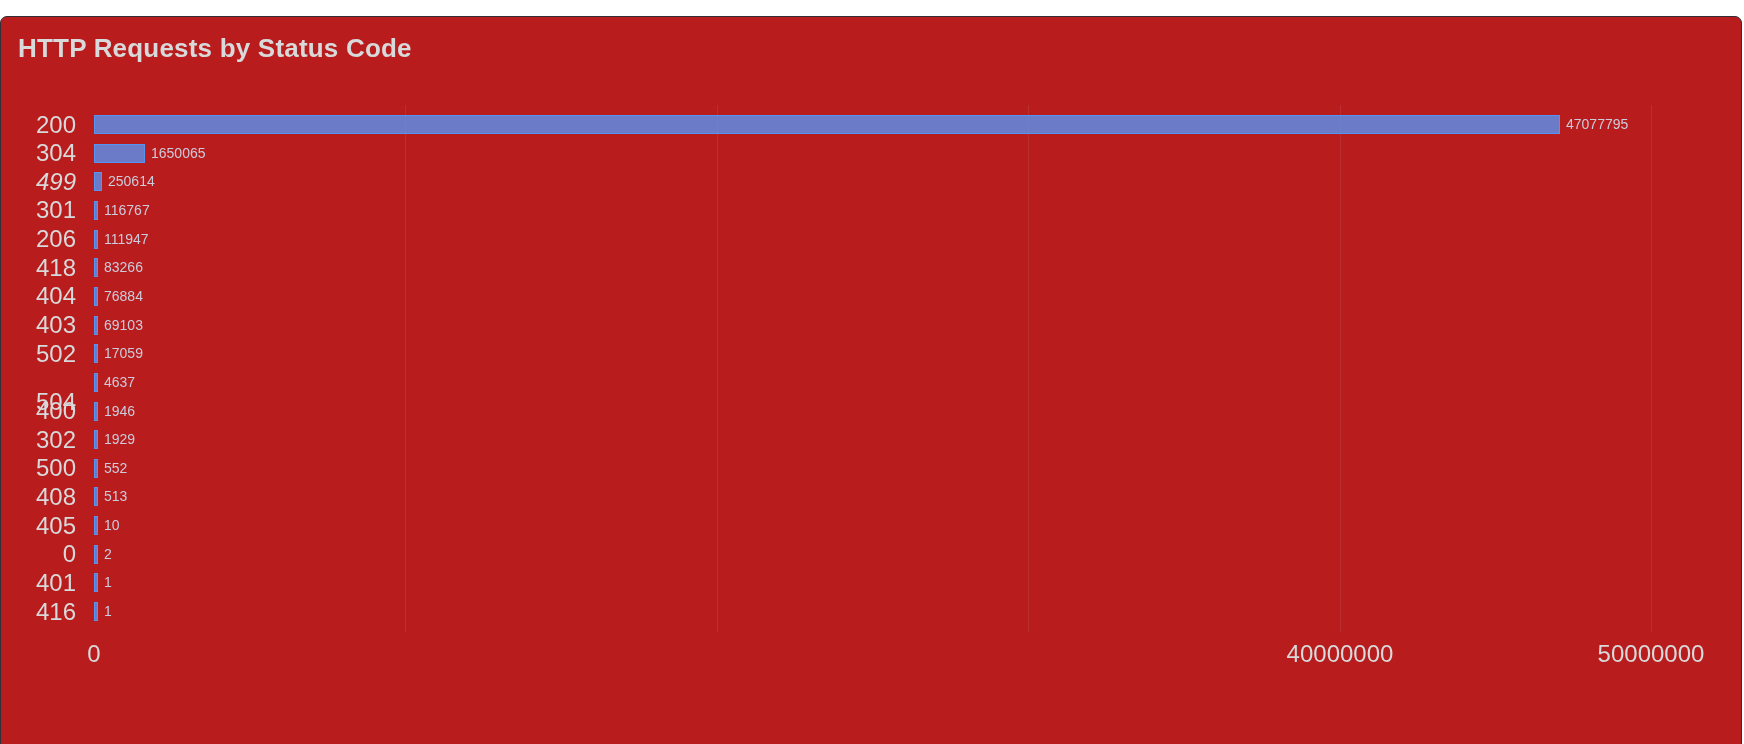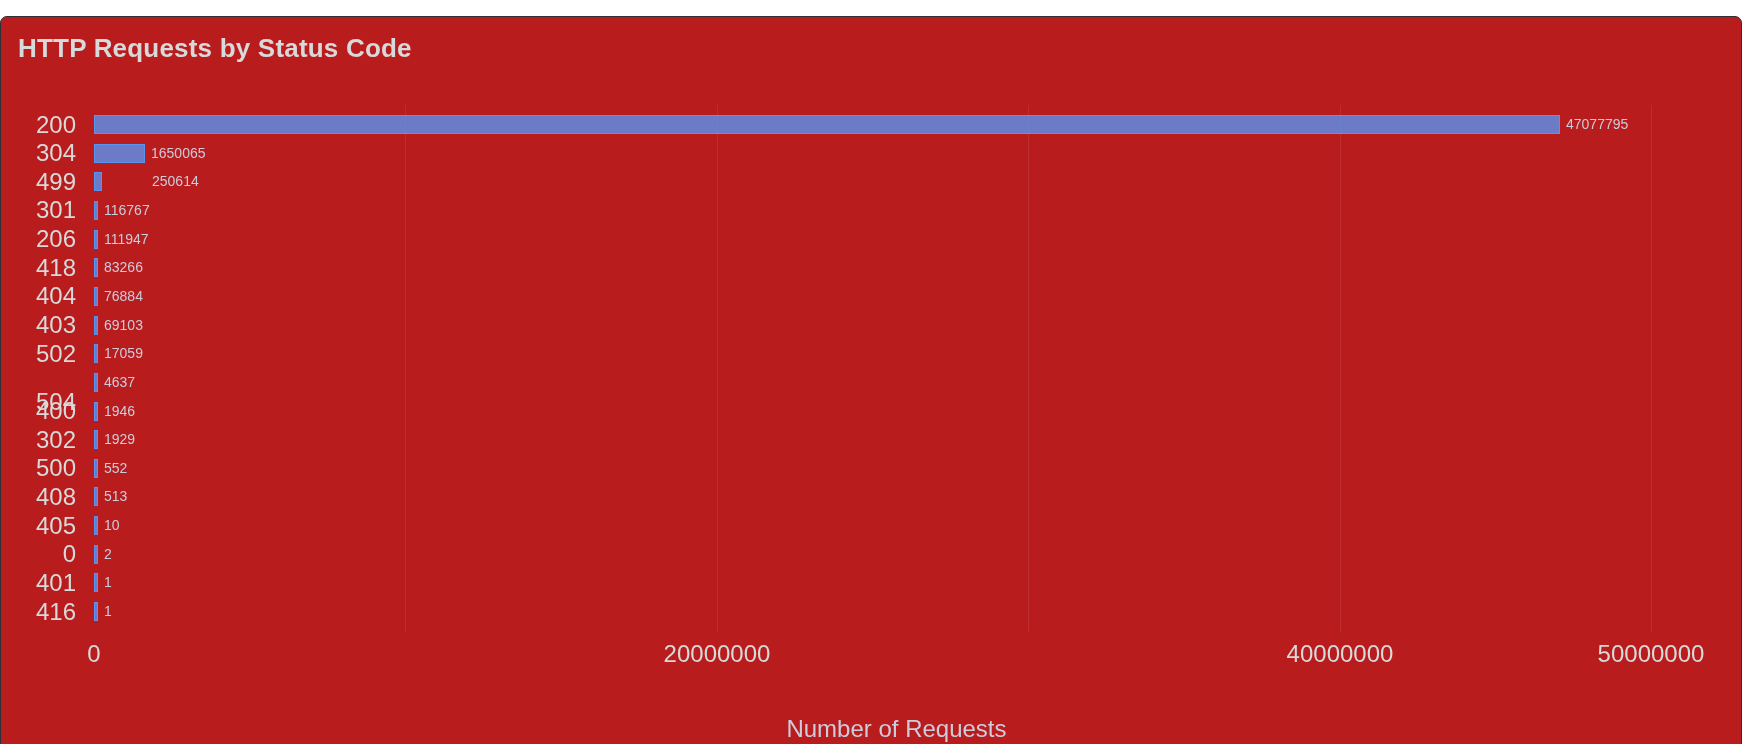--- a/index.html
+++ b/index.html
@@ -88,23 +88,23 @@
       <div class="gridline" style="left: 716px; top: 88px; height: 527px;"></div>
       <div class="gridline" style="left: 1027px; top: 88px; height: 527px;"></div>
       <div class="gridline" style="left: 1339px; top: 88px; height: 527px;"></div>
       <div class="gridline" style="left: 1650px; top: 88px; height: 527px;"></div>
       <div class="cat-label" style="top: 95px;">200</div>
       <div class="bar" style="left: 93px; top: 98px; width: 1466px; height: 19px;"></div>
       <div class="val-label" style="left: 1565px; top: 98px;">47077795</div>
       <div class="cat-label" style="top: 123px;">304</div>
       <div class="bar" style="left: 93px; top: 127px; width: 51px; height: 19px;"></div>
       <div class="val-label" style="left: 150px; top: 127px;">1650065</div>
-      <div class="cat-label" style="top: 152px;">499</div>
+      <div class="cat-label" style="top: 152px; font-style: italic;">499</div>
       <div class="bar" style="left: 93px; top: 155px; width: 8px; height: 19px;"></div>
-      <div class="val-label" style="left: 107px; top: 155px; margin-left: 44px;">250614</div>
+      <div class="val-label" style="left: 107px; top: 155px;">250614</div>
       <div class="cat-label" style="top: 180px;">301</div>
       <div class="bar" style="left: 93px; top: 184px; width: 4px; height: 19px;"></div>
       <div class="val-label" style="left: 103px; top: 184px;">116767</div>
       <div class="cat-label" style="top: 209px;">206</div>
       <div class="bar" style="left: 93px; top: 213px; width: 4px; height: 19px;"></div>
       <div class="val-label" style="left: 103px; top: 213px;">111947</div>
       <div class="cat-label" style="top: 238px;">418</div>
       <div class="bar" style="left: 93px; top: 241px; width: 4px; height: 19px;"></div>
       <div class="val-label" style="left: 103px; top: 241px;">83266</div>
       <div class="cat-label" style="top: 266px;">404</div>
@@ -137,18 +137,16 @@
       <div class="cat-label" style="top: 524px;">0</div>
       <div class="bar" style="left: 93px; top: 528px; width: 4px; height: 19px;"></div>
       <div class="val-label" style="left: 103px; top: 528px;">2</div>
       <div class="cat-label" style="top: 553px;">401</div>
       <div class="bar" style="left: 93px; top: 556px; width: 4px; height: 19px;"></div>
       <div class="val-label" style="left: 103px; top: 556px;">1</div>
       <div class="cat-label" style="top: 582px;">416</div>
       <div class="bar" style="left: 93px; top: 585px; width: 4px; height: 19px;"></div>
       <div class="val-label" style="left: 103px; top: 585px;">1</div>
       <div class="x-tick" style="left: -17px; top: 623px;">0</div>
-      <div class="x-tick" style="left: 606px; top: 623px;">20000000</div>
       <div class="x-tick" style="left: 1229px; top: 623px;">40000000</div>
       <div class="x-tick" style="left: 1540px; top: 623px;">50000000</div>
     </div>
-  <div id="x-axis-label">Number of Requests</div>
 </div>
 
 </body></html>

